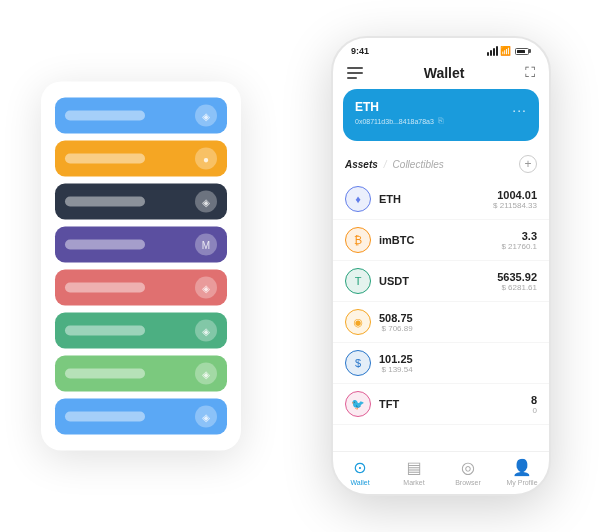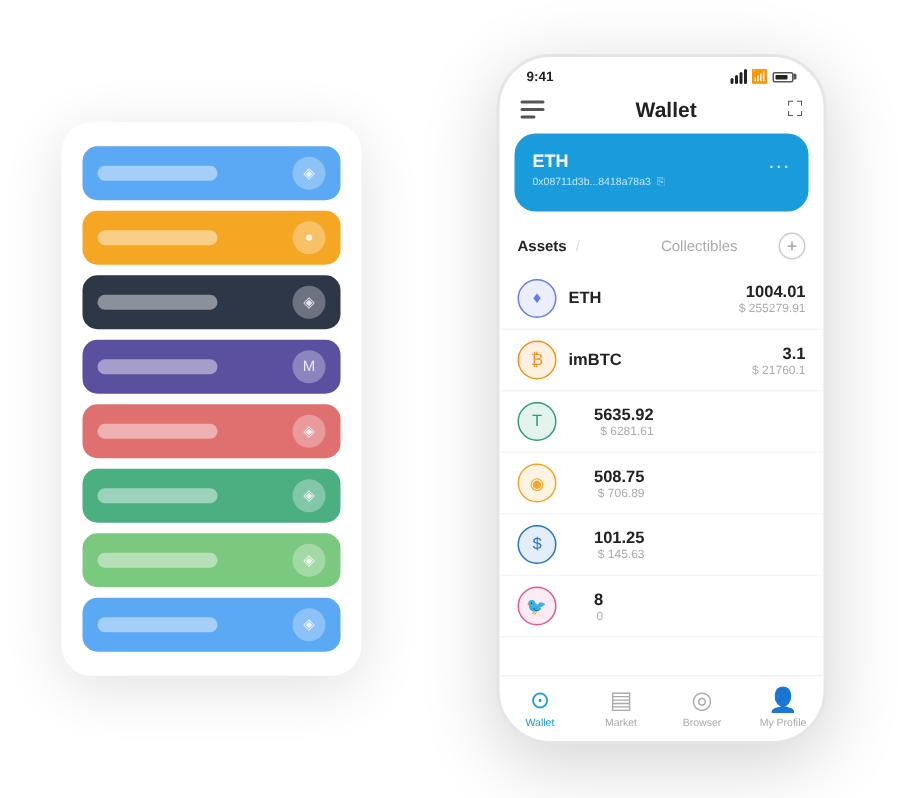--- a/index.html
+++ b/index.html
@@ -201,32 +201,32 @@
       display: flex;
       align-items: center;
       justify-content: space-between;
       padding: 4px 12px 6px;
     }
 
     .assets-tabs {
       display: flex;
       align-items: flex-start;
       gap: 6px;
+      font-style: italic;
     }
 
     .assets-tab {
       font-size: 10px;
       font-weight: 600;
       color: #222;
     }
 
     .assets-tab.inactive {
       color: #aaa;
       font-weight: 400;
-      margin-left: 48px;
     }
 
     .assets-separator {
       color: #ddd;
       font-size: 10px;
     }
 
     .add-btn {
       width: 18px;
       height: 18px;
@@ -273,21 +273,20 @@
     }
 
     .asset-values {
       text-align: right;
     }
 
     .asset-amount {
       font-size: 11px;
       font-weight: 600;
       color: #222;
-      margin-left: 17px;
     }
 
     .asset-usd {
       font-size: 8px;
       color: #aaa;
     }
 
     
     .bottom-nav {
       display: flex;
@@ -455,54 +454,56 @@
       <div class="add-btn">+</div>
     </div>
 
     <div class="asset-list">
 
     <div class="asset-row">
     <div class="asset-icon" style="background:#627eea20; border: 1.5px solid #627eea; color:#627eea; font-size:11px;">♦</div>
     <span class="asset-name">ETH</span>
     <div class="asset-values">
       <div class="asset-amount">1004.01</div>
-      <div class="asset-usd">$ 255279.91</div>
+      <div class="asset-usd">$ 211584.33</div>
     </div>
   </div>
         <div class="asset-row">
     <div class="asset-icon" style="background:#f7931a20; border: 1.5px solid #f7931a; color:#f7931a; font-size:11px;">₿</div>
     <span class="asset-name">imBTC</span>
     <div class="asset-values">
-      <div class="asset-amount">3.1</div>
+      <div class="asset-amount">3.3</div>
       <div class="asset-usd">$ 21760.1</div>
     </div>
   </div>
         <div class="asset-row">
     <div class="asset-icon" style="background:#26a17b20; border: 1.5px solid #26a17b; color:#26a17b; font-size:11px;">T</div>
+    <span class="asset-name">USDT</span>
     <div class="asset-values">
       <div class="asset-amount">5635.92</div>
       <div class="asset-usd">$ 6281.61</div>
     </div>
   </div>
         <div class="asset-row">
     <div class="asset-icon" style="background:#f5a62320; border: 1.5px solid #f5a623; color:#f5a623; font-size:11px;">◉</div>
     <div class="asset-values">
       <div class="asset-amount">508.75</div>
       <div class="asset-usd">$ 706.89</div>
     </div>
   </div>
         <div class="asset-row">
     <div class="asset-icon" style="background:#2775ca20; border: 1.5px solid #2775ca; color:#2775ca; font-size:11px;">$</div>
     <div class="asset-values">
       <div class="asset-amount">101.25</div>
-      <div class="asset-usd">$ 145.63</div>
+      <div class="asset-usd">$ 139.54</div>
     </div>
   </div>
         <div class="asset-row">
     <div class="asset-icon" style="background:#e05c9420; border: 1.5px solid #e05c94; color:#e05c94; font-size:11px;">🐦</div>
+    <span class="asset-name">TFT</span>
     <div class="asset-values">
       <div class="asset-amount">8</div>
       <div class="asset-usd">0</div>
     </div>
   </div>
       </div>
 
     <div class="bottom-nav">
 
     <div class="nav-item">

